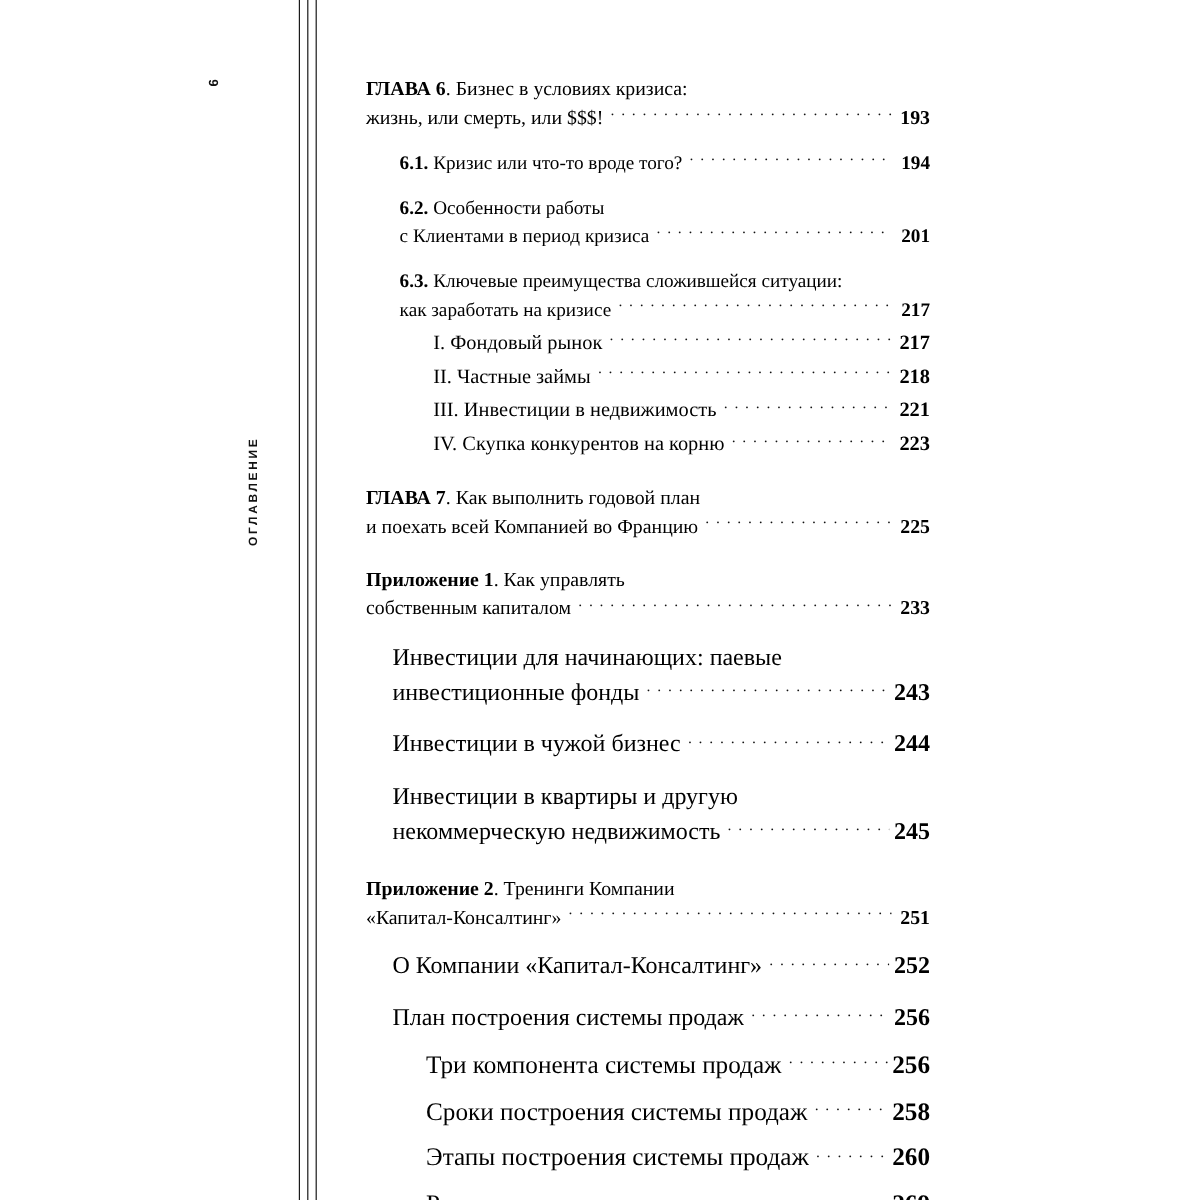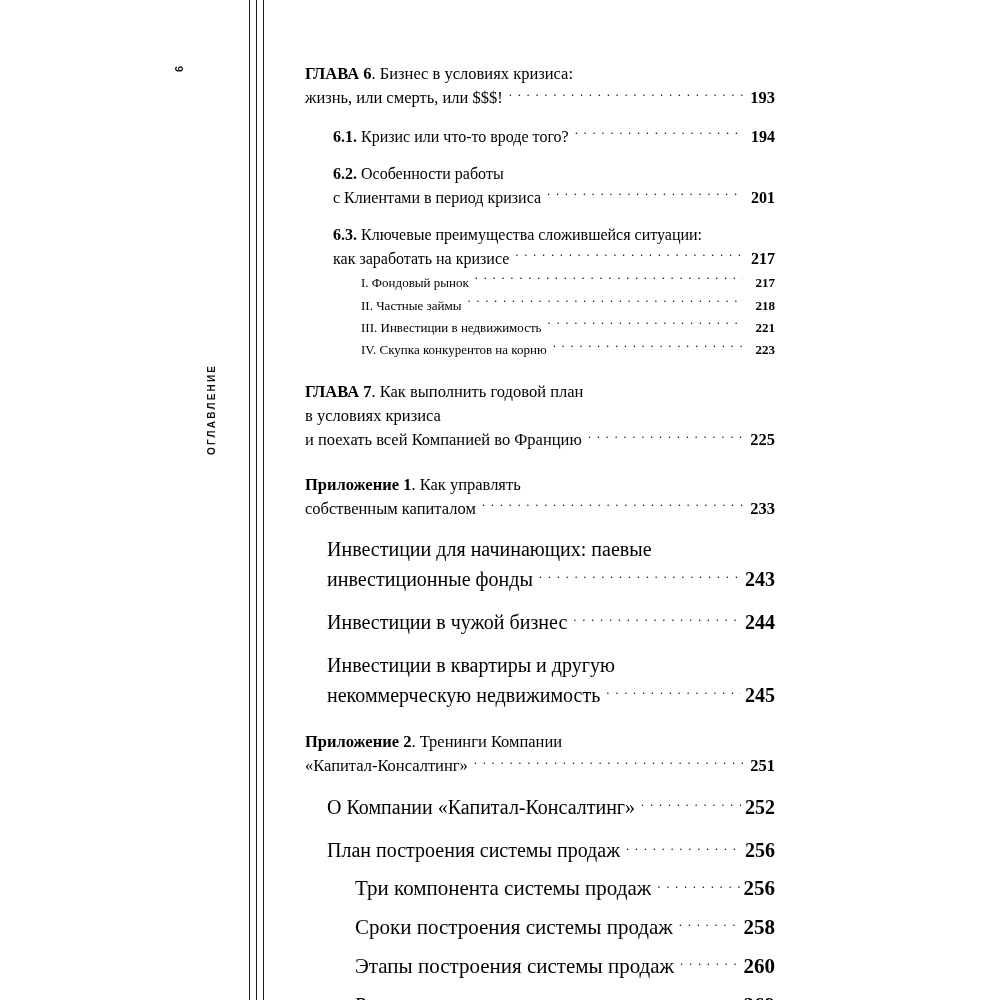--- a/index.html
+++ b/index.html
@@ -111,21 +111,21 @@
   .lvl-chapter .lead-label { font-weight: bold; }
 
   .lvl-sub {
     font-size: 16px;
     padding-left: 28px;
     line-height: 1.47;
   }
   .lvl-sub .lead-label { font-weight: bold; }
 
   .lvl-roman {
-    font-size: 13px;
+    font-size: 17px;
     padding-left: 56px;
     line-height: 1.42;
   }
 
   .lvl-plain {
     font-size: 20px;
     padding-left: 22px;
     line-height: 1.47;
   }
 
@@ -216,23 +216,20 @@
         <div class="line">
           <span class="txt"><span>IV. Скупка конкурентов на корню</span></span>
           <span class="leader"></span>
           <span class="pg">223</span>
         </div>
       </div>
       <div class="entry lvl-chapter gap-lg">
         <div class="line nopg">
           <span class="txt"><span class="lead-label">ГЛАВА 7</span><span>. Как выполнить годовой план</span></span>
         </div>
-        <div class="line nopg">
-          <span class="txt"><span>в условиях кризиса</span></span>
-        </div>
         <div class="line">
           <span class="txt"><span>и поехать всей Компанией во Францию</span></span>
           <span class="leader"></span>
           <span class="pg">225</span>
         </div>
       </div>
       <div class="entry lvl-chapter gap-lg">
         <div class="line nopg">
           <span class="txt"><span class="lead-label">Приложение 1</span><span>. Как управлять</span></span>
         </div>

